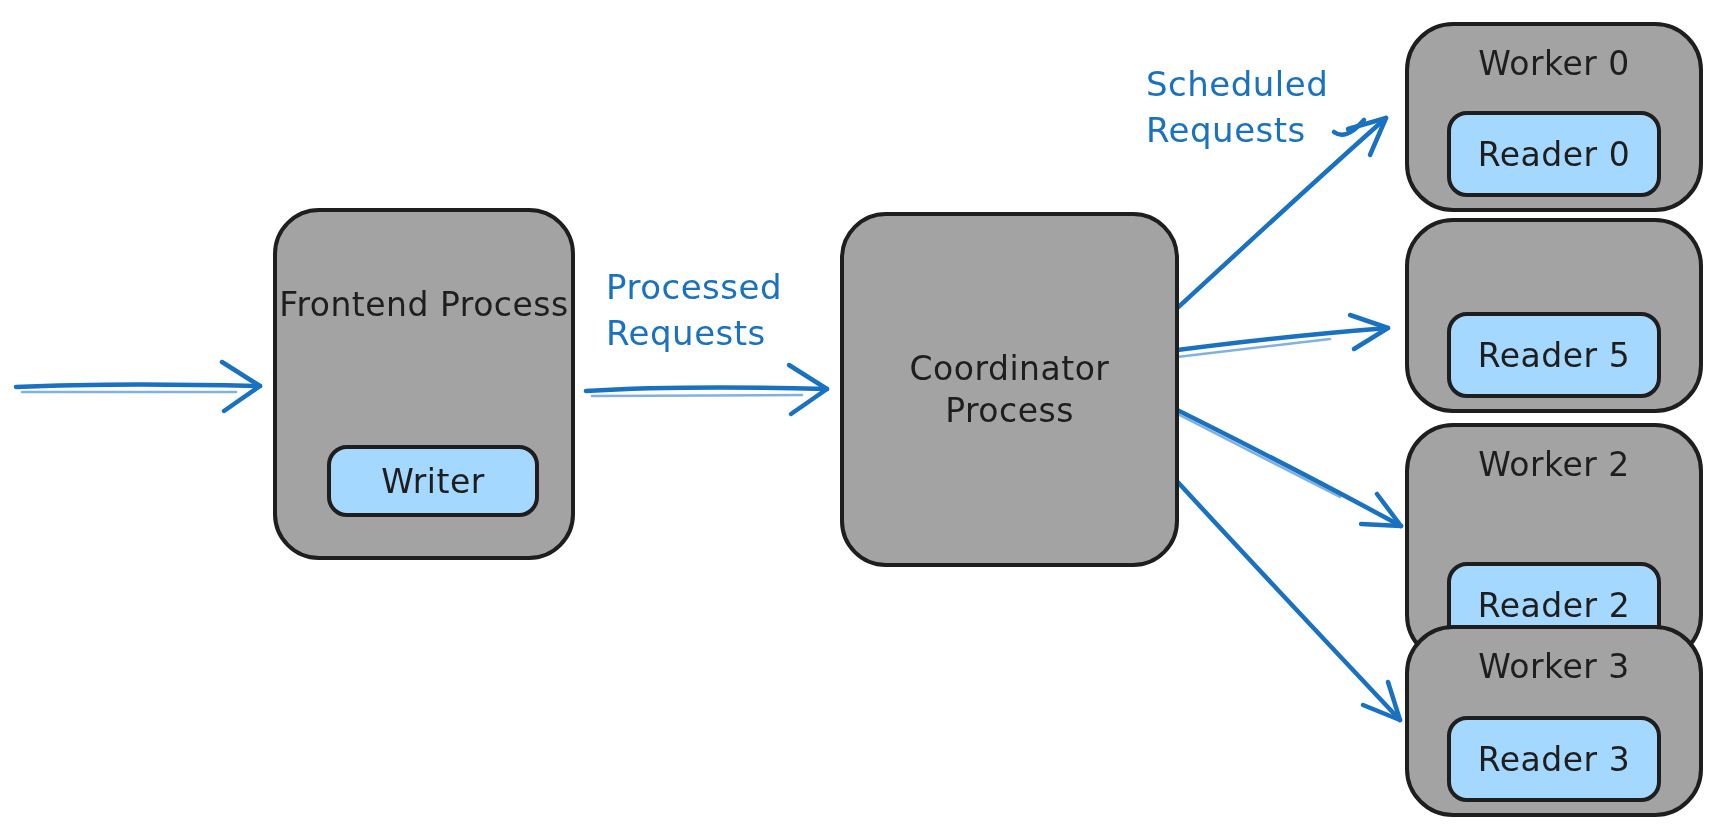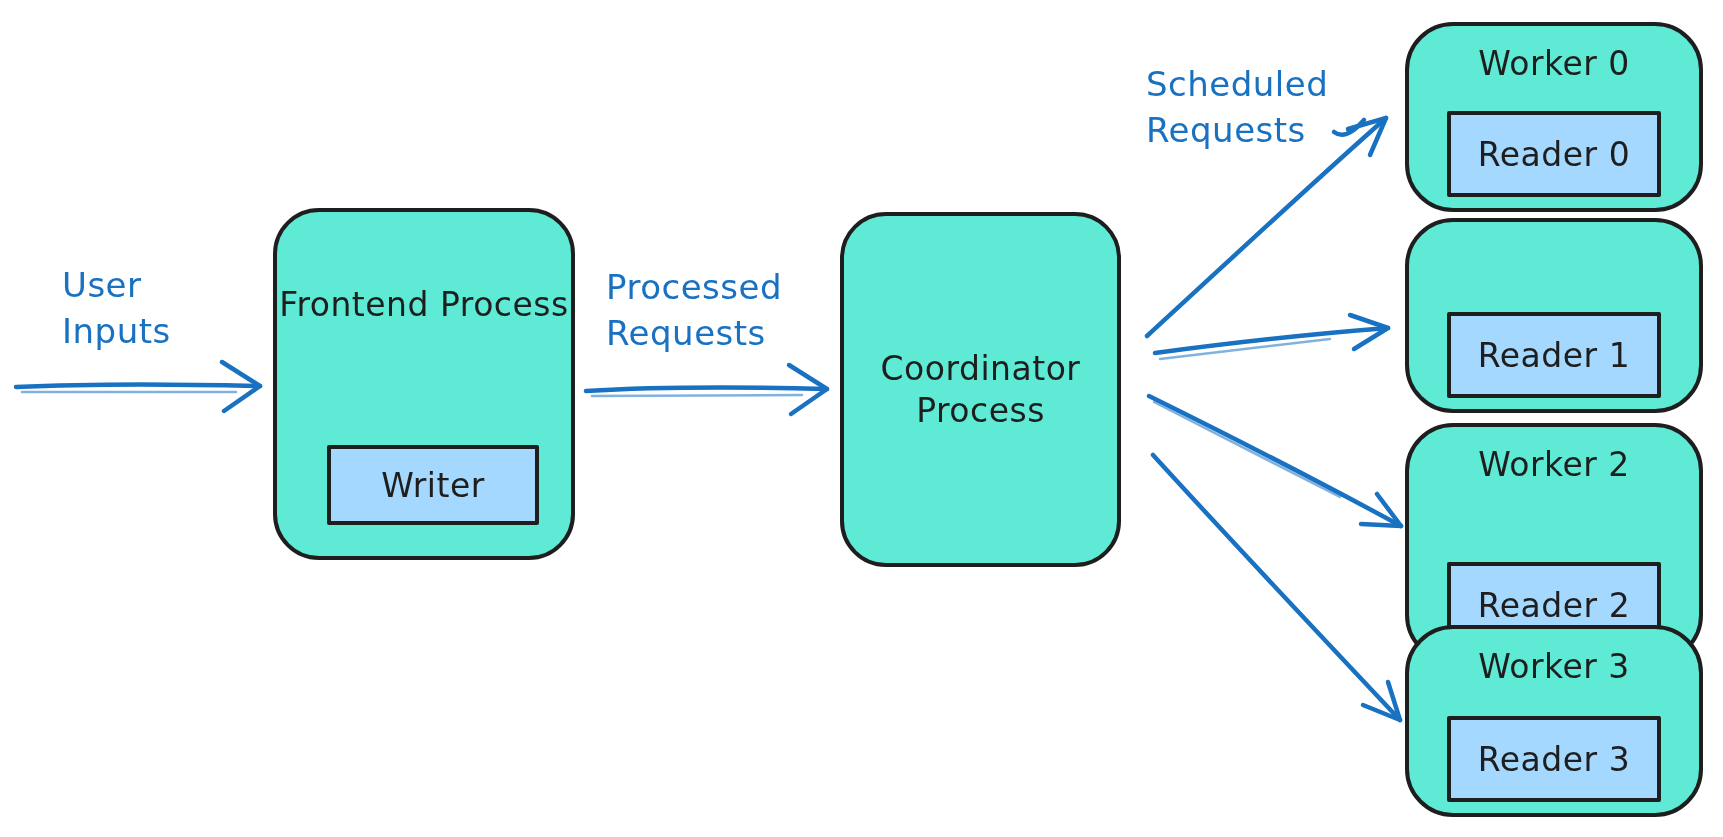--- a/index.html
+++ b/index.html
@@ -13,40 +13,40 @@
     stroke-linecap:round; stroke-linejoin:round;
   }
   .arrow path.ghost { stroke-width:2.5; opacity:0.55; }
 
   .edge-label {
     position:absolute; color:#1971c2; font-size:34px; line-height:46px;
     letter-spacing:0.5px; white-space:normal;
   }
 
   .node {
-    position:absolute; background:#5eead4; border:4px solid #1e1e1e;
+    position:absolute; background:#a3a3a3; border:4px solid #1e1e1e;
     border-radius:46px; box-sizing:border-box;
   }
   .node-title {
     color:#1e1e1e; font-size:33px; line-height:42px; text-align:center;
     letter-spacing:0.5px;
   }
   .frontend .node-title { position:absolute; left:0; right:0; top:72px; }
   .coordinator { display:flex; align-items:center; justify-content:center; }
 
   .worker { border-radius:48px; }
   .worker .node-title { margin-top:17px; }
 
   .subnode {
     position:absolute; background:#a5d8ff; border:4px solid #1e1e1e;
-    border-radius:2px; box-sizing:border-box;
+    border-radius:20px; box-sizing:border-box;
     display:flex; align-items:center; justify-content:center;
     font-size:33px; letter-spacing:0.5px; color:#1e1e1e;
   }
-  .writer  { left:50px; top:233px; width:212px; height:80px; }
+  .writer  { left:50px; top:233px; width:212px; height:72px; }
   .reader  { left:50%; transform:translateX(-50%); bottom:11px; width:214px; height:86px; }
 </style>
 </head>
 <body>
 
 <div class="canvas">
 
   <svg class="arrows" viewBox="0 0 1723 837" xmlns="http://www.w3.org/2000/svg">
 
     <g class="arrow">
@@ -78,42 +78,41 @@
     <g class="arrow">
       <path d="M1153,455 C1235,545 1320,635 1400,720"></path>
       <path d="M1400,720 L1388,682 M1400,720 L1363,705"></path>
     </g>
 
     <g class="arrow">
       <path d="M1334,132 Q1346,141 1364,120"></path>
     </g>
   </svg>
 
-  <div class="edge-label" style="left:62px; top:262px; width:150px;">User Inputs</div>
 
   <div class="edge-label" style="left:606px; top:256px; width:225px;margin-top:8px;">Processed Requests</div>
 
   <div class="edge-label" style="left:1146px; top:61px; width:235px;">Scheduled Requests</div>
 
   <div class="node frontend" style="left:273px; top:208px; width:302px; height:352px;">
     <div class="node-title">Frontend Process</div>
     <div class="subnode writer">Writer</div>
   </div>
 
-  <div class="node coordinator" style="left:840px; top:212px; width:281px; height:355px;">
+  <div class="node coordinator" style="left:840px; top:212px; width:339px; height:355px;">
     <div class="node-title">Coordinator Process</div>
   </div>
 
   <div class="node worker" style="left:1405px; top:22px; width:298px; height:190px;">
     <div class="node-title">Worker 0</div>
     <div class="subnode reader">Reader 0</div>
   </div>
 
   <div class="node worker" style="left:1405px; top:218px; width:298px; height:195px;">
-    <div class="subnode reader">Reader 1</div>
+    <div class="subnode reader">Reader 5</div>
   </div>
 
   <div class="node worker" style="left:1405px; top:423px; width:298px; height:240px;">
     <div class="node-title">Worker 2</div>
     <div class="subnode reader">Reader 2</div>
   </div>
 
   <div class="node worker" style="left:1405px; top:625px; width:298px; height:192px;">
     <div class="node-title">Worker 3</div>
     <div class="subnode reader">Reader 3</div>

